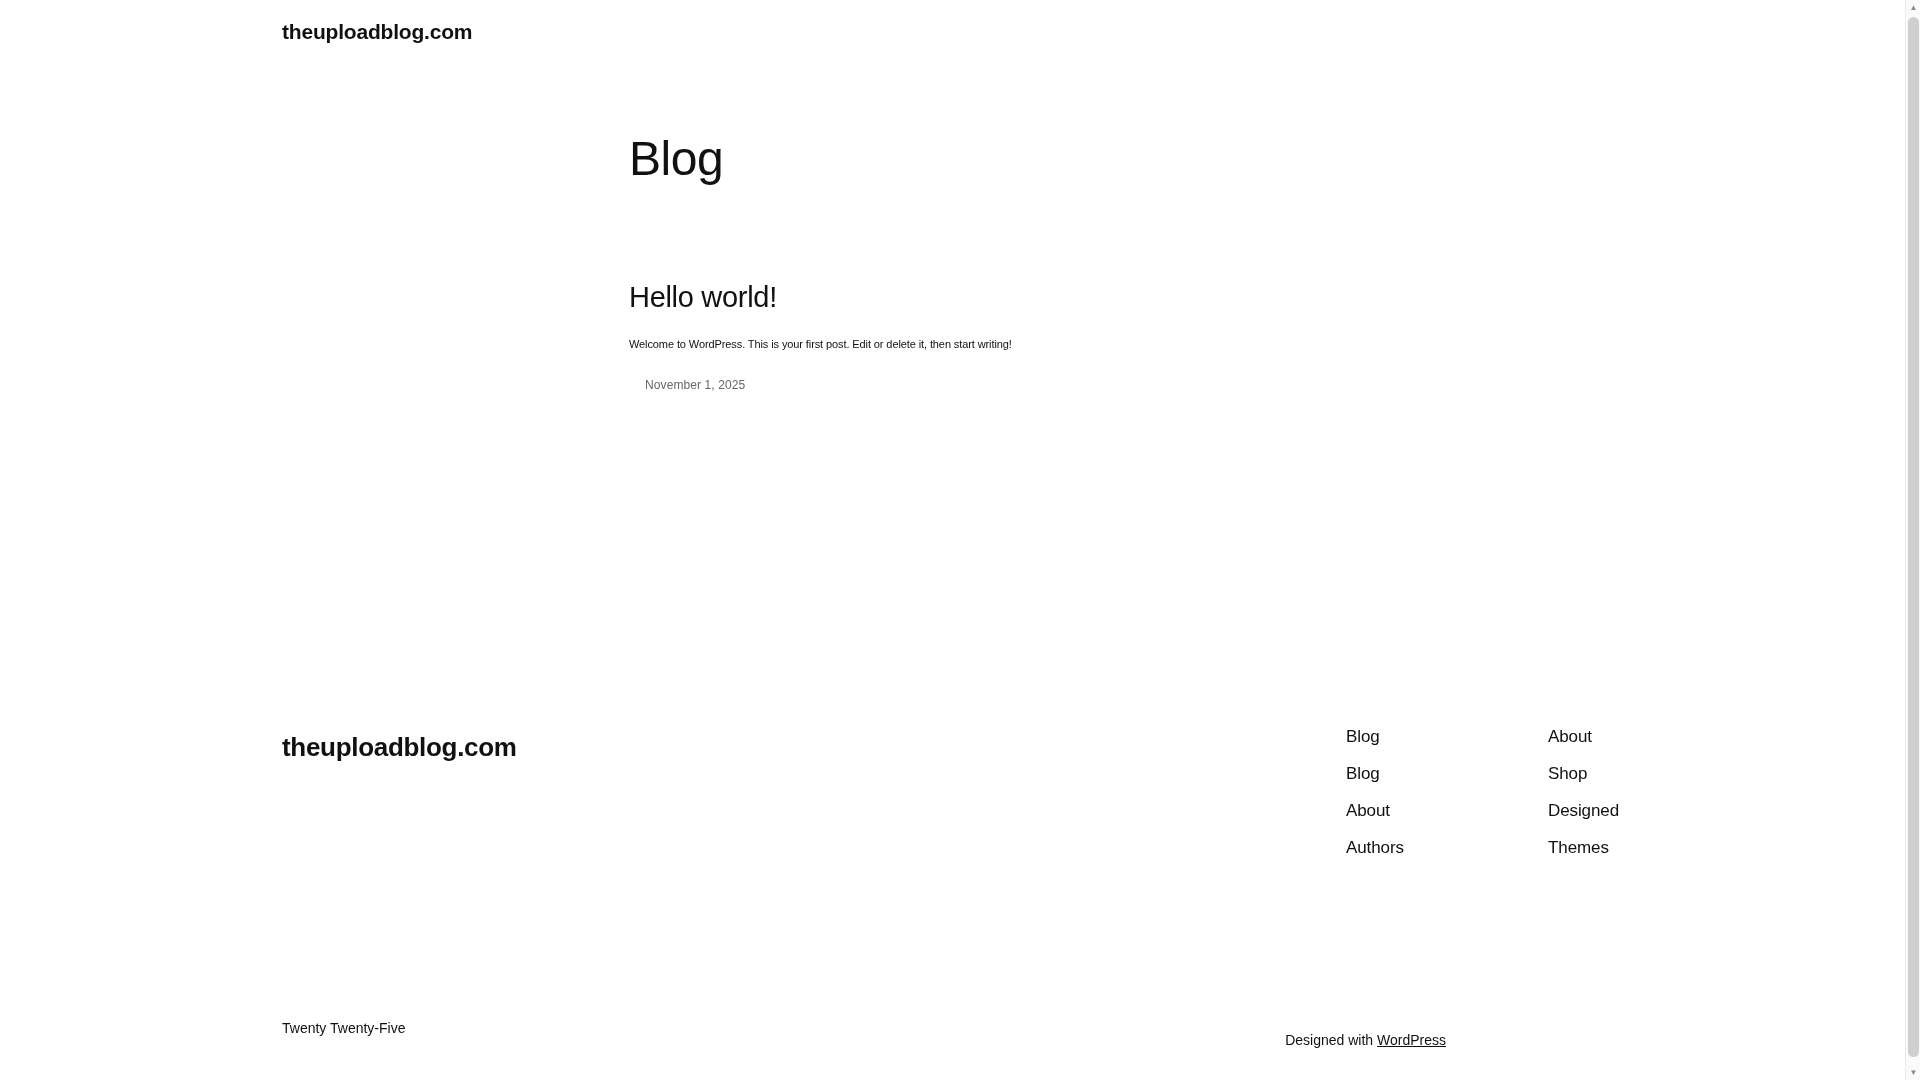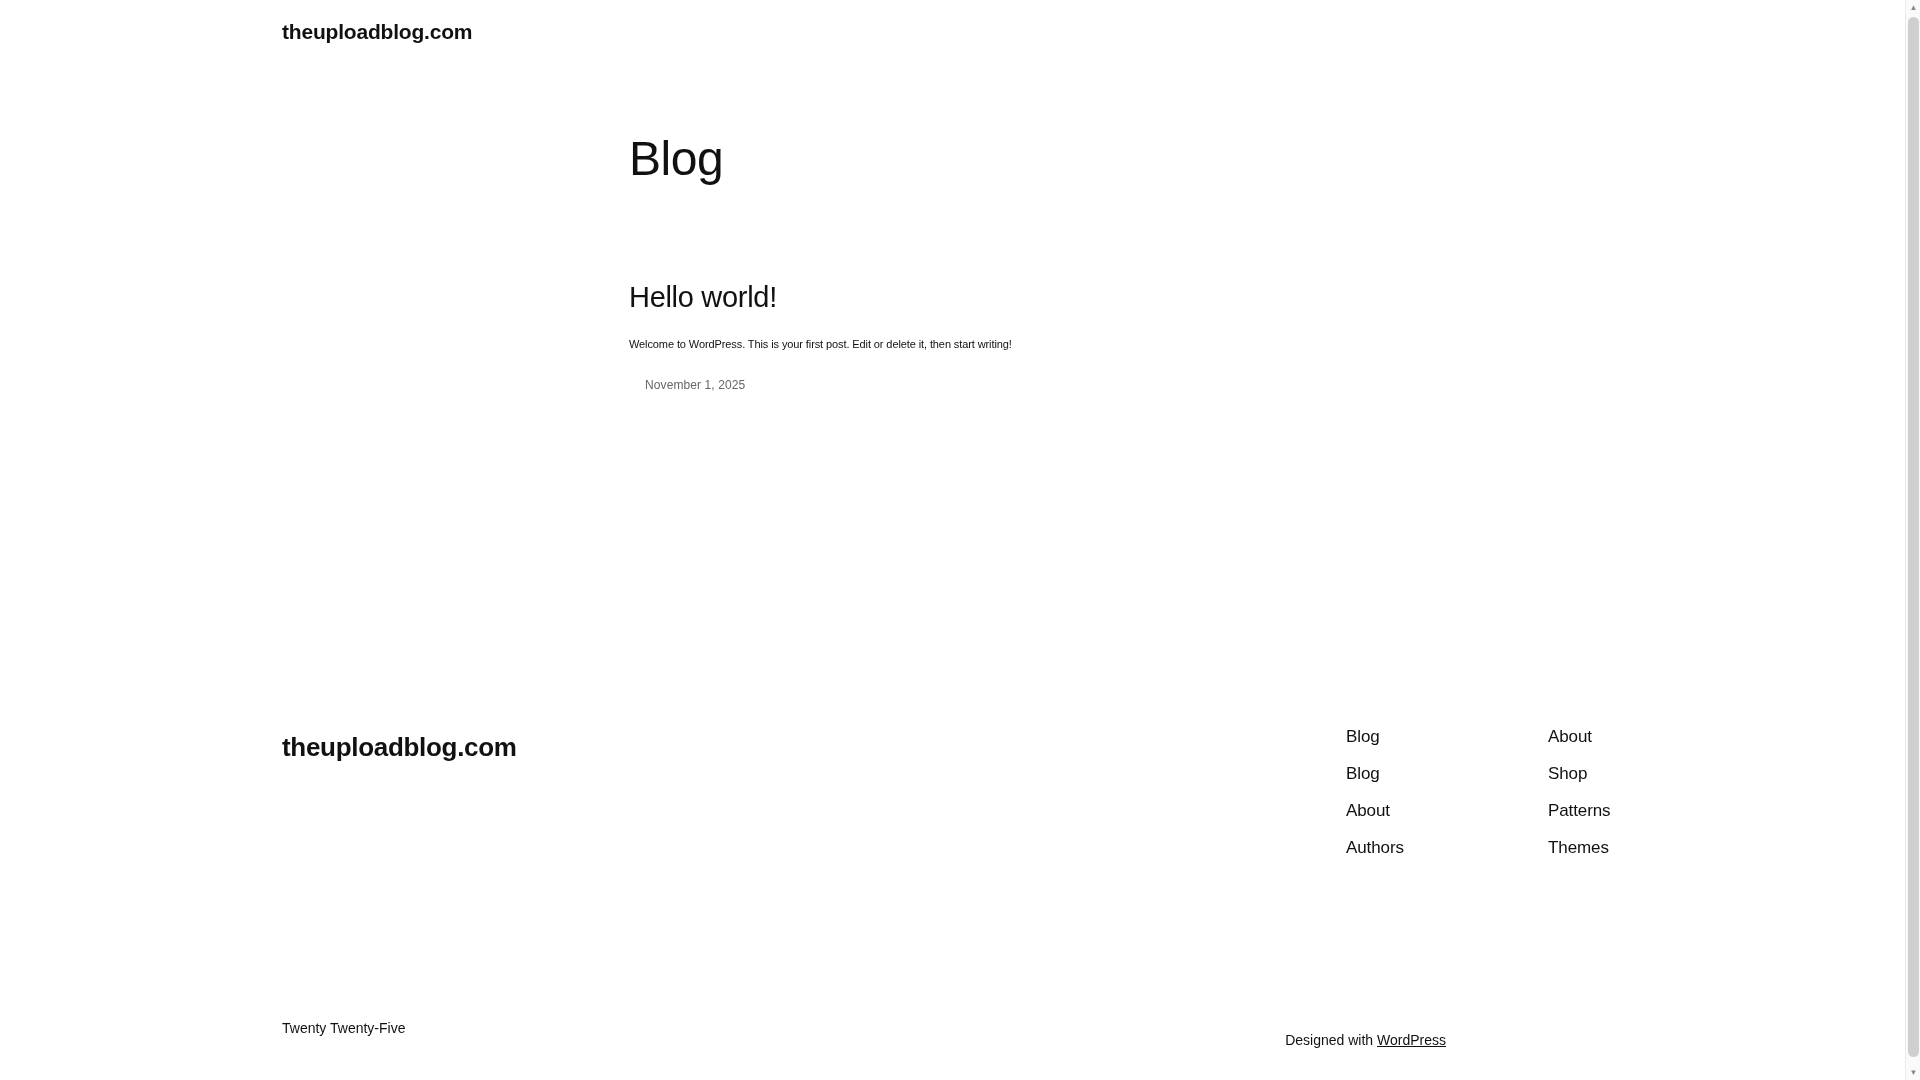--- a/index.html
+++ b/index.html
@@ -220,21 +220,21 @@
     <nav class="footer-nav">
       <div class="footer-col">
         <a class="footer-link" href="#">Blog</a>
         <a class="footer-link" href="#">Blog</a>
         <a class="footer-link" href="#">About</a>
         <a class="footer-link" href="#">Authors</a>
       </div>
       <div class="footer-col">
         <a class="footer-link" href="#">About</a>
         <a class="footer-link" href="#">Shop</a>
-        <a class="footer-link" href="#">Patterns</a>
+        <a class="footer-link" href="#">Designed</a>
         <a class="footer-link" href="#">Themes</a>
       </div>
     </nav>
   </div>
 
   <div class="footer-bottom">
     <span class="footer-theme">Twenty Twenty-Five</span>
     <span class="footer-credit"><span>Designed with </span><a href="#">WordPress</a></span>
   </div>
 

